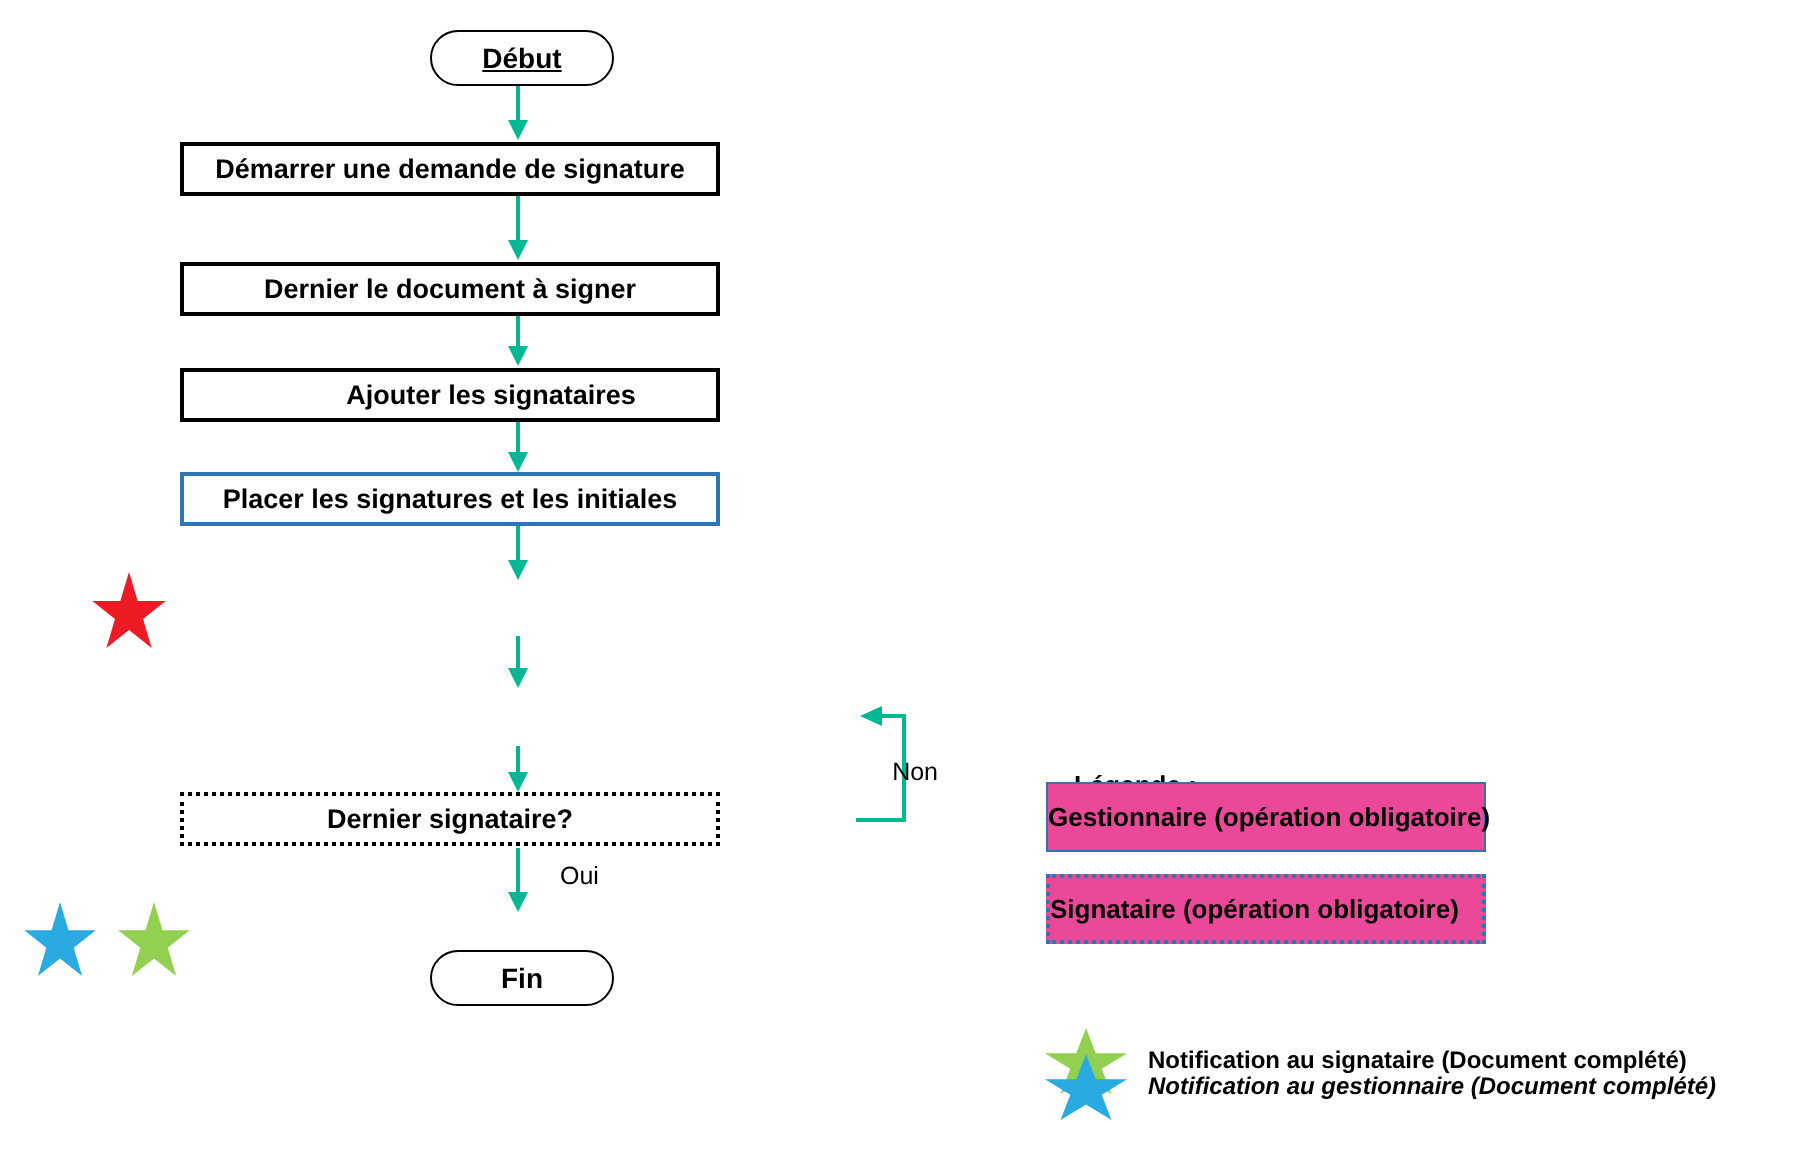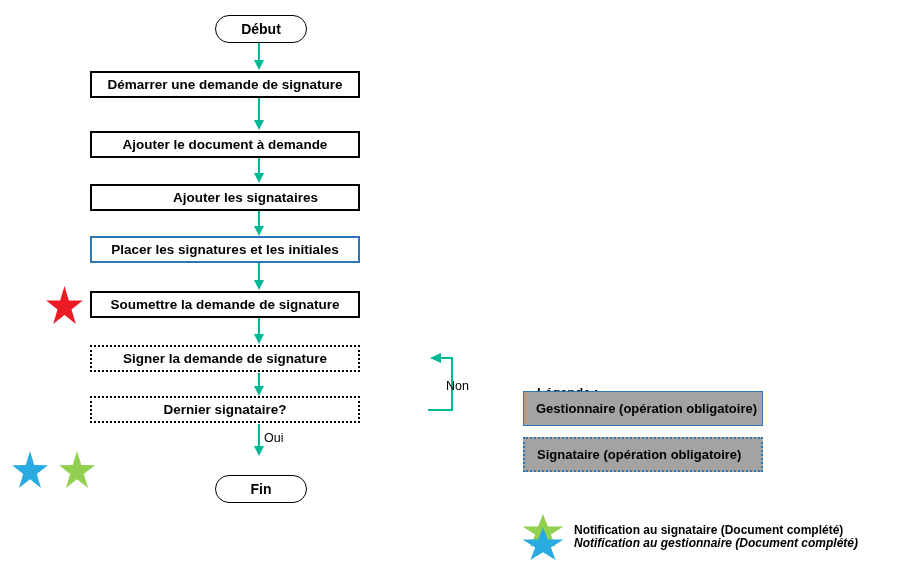--- a/index.html
+++ b/index.html
@@ -15,23 +15,23 @@
     font-weight:bold;background:#fff;box-sizing:border-box;text-align:center;
   }
   .capsule{left:215px;width:92px;height:28px;border:1.6px solid #000;border-radius:14px;font-size:14px;}
   .box{left:90px;width:270px;height:27px;border:2px solid #000;font-size:13.5px;}
   .box.blue{border-color:#2E75B6;}
   .box.dotted{border:2px dotted #000;}
   .edge-label{position:absolute;font-size:12.5px;font-weight:normal;}
   .star{position:absolute;}
   .legend-title{position:absolute;left:537px;top:357px;font-size:13px;font-weight:bold;margin-top:28px;}
   .legend-box{
-    position:absolute;left:523px;width:240px;height:35px;box-sizing:border-box;
-    display:flex;align-items:center;padding-left:12px;
-    border:1.5px solid #2E75B6;font-weight:bold;font-size:13px;background:#a3a3a3;white-space:nowrap;
+    position:absolute;left:523px;width:220px;height:35px;box-sizing:border-box;
+    display:flex;align-items:center;padding-left:0;
+    border:1.5px solid #2E75B6;font-weight:bold;font-size:13px;background:#ec4899;white-space:nowrap;
   }
   .legend-box.dotted{border:2px dotted #2E75B6;}
   .legend-row{position:absolute;left:520px;height:34px;display:flex;align-items:center;gap:8px;}
   .legend-row .caption{font-weight:bold;font-size:12px;white-space:nowrap;}
 </style>
 </head>
 <body>
 
 <div class="canvas">
 
@@ -67,39 +67,37 @@
     <g>
       <line x1="259" y1="424" x2="259" y2="447"></line>
         <polygon points="254,446 264,446 259,456"></polygon>
     </g>
     <g>
       <polyline points="428,410 452,410 452,358 441,358"></polyline>
         <polygon points="441,353 441,363 430,358"></polygon>
     </g>
   </svg>
 
-  <div class="node capsule" style="top:15px;">Début</div>
+  <div class="node capsule" style="top:15px;text-decoration:underline;">Début</div>
 
   <div class="node box" style="top:71px;">Démarrer une demande de signature</div>
 
-  <div class="node box" style="top:131px;">Ajouter le document à demande</div>
+  <div class="node box" style="top:131px;">Dernier le document à signer</div>
 
   <div class="node box" style="top:184px;padding-left:41px;">Ajouter les signataires</div>
 
   <div class="node box blue" style="top:236px;">Placer les signatures et les initiales</div>
 
-  <div class="node box" style="top:291px;">Soumettre la demande de signature</div>
 
-  <div class="node box dotted" style="top:345px;">Signer la demande de signature</div>
 
   <div class="node box dotted" style="top:396px;">Dernier signataire?</div>
 
   <div class="edge-label" style="left:423px;top:379px;width:26px;text-align:right;margin-left:20px;">Non</div>
 
-  <div class="edge-label" style="left:264px;top:431px;">Oui</div>
+  <div class="edge-label" style="left:280px;top:431px;">Oui</div>
 
   <div class="node capsule" style="top:475px;">Fin</div>
 
   <svg class="star" style="left:44px;top:286px;" width="41" height="38" viewBox="0 0 100 85" preserveAspectRatio="none">
     <polygon points="50,0 60.6,32.4 94.7,32.5 67.1,52.6 77.6,85 50,65 22.4,85 32.9,52.6 5.3,32.5 39.4,32.4" fill="#ED1C24"></polygon>
   </svg>
   <svg class="star" style="left:10px;top:451px;" width="40" height="37" viewBox="0 0 100 85" preserveAspectRatio="none">
     <polygon points="50,0 60.6,32.4 94.7,32.5 67.1,52.6 77.6,85 50,65 22.4,85 32.9,52.6 5.3,32.5 39.4,32.4" fill="#29ABE2"></polygon>
   </svg>
   <svg class="star" style="left:57px;top:451px;" width="40" height="37" viewBox="0 0 100 85" preserveAspectRatio="none">

